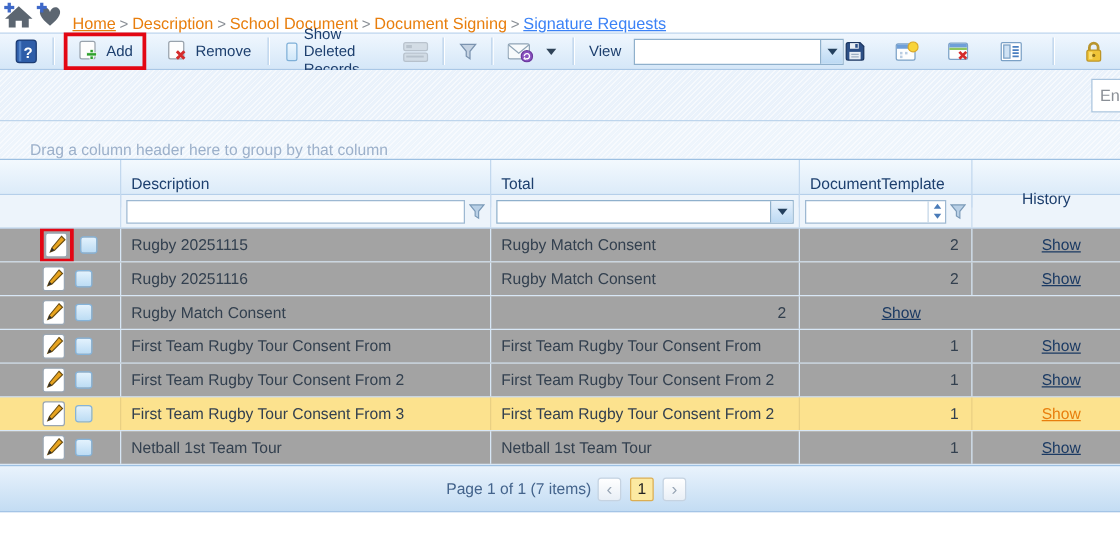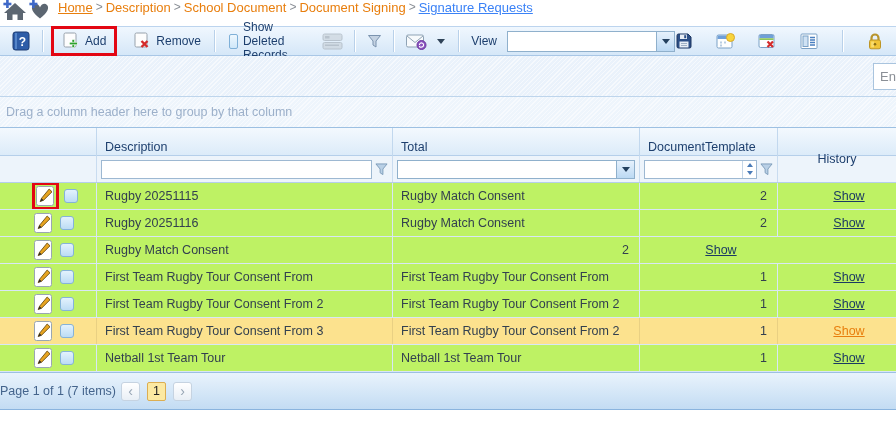--- a/index.html
+++ b/index.html
@@ -1,21 +1,21 @@
 <!DOCTYPE html>
 <html><head>
 <meta charset="utf-8">
 <style>
   * { box-sizing: border-box; margin: 0; padding: 0; }
   html,body { width:896px; height:432px; overflow:hidden; background:#fff;
     font-family:"Liberation Sans", sans-serif; }
   .stage { position:relative; width:896px; height:432px; background:#fff; }
 
   
-  .breadcrumb { height:26px; display:flex; align-items:flex-start; padding-left:3px; font-size:13px; background:#fff; }
+  .breadcrumb { height:26px; display:flex; align-items:flex-end; padding-left:3px; font-size:13px; background:#fff; }
   .crumb-icons { display:flex; align-items:flex-start; gap:2px; margin-right:4px; }
   .crumb { color:#e87e0d; margin:0 3px; text-decoration:none; cursor:pointer; }
   .crumb.home { text-decoration:underline; }
   .crumb.current { color:#3b82f6;text-decoration:underline; }
   .crumb-sep { color:#8a8f96; font-size:12px; }
 
   
   .toolbar { height:30px; display:flex; align-items:center; padding:0 0 0 6px;
     background:linear-gradient(#f0f7fe,#d5e7f8);
     border-top:1px solid #bcd4ee; border-bottom:1px solid #a9c7e6;
@@ -40,21 +40,21 @@
 
   
   .subbar { height:41px; position:relative; border-bottom:1px solid #bed5ec;
     background-color:#eaf2fb;
     background-image:repeating-linear-gradient(135deg, rgba(255,255,255,.55) 0 1px, transparent 1px 3px); }
   .search-input { position:absolute; left:873px; top:7px; width:150px; height:27px;
     border:1px solid #a9c4de; background:#fff; padding:0 6px; font-size:13px; color:#444; }
   .search-input::placeholder { color:#8a8f96; }
 
   
-  .group-panel { height:30px; display:flex; align-items:center; padding-left:6px;
+  .group-panel { height:30px; display:flex; align-items:flex-end; padding-left:24px;
     color:#9cb0ca; font-size:12.5px;
     background-color:#eef5fc;
     background-image:repeating-linear-gradient(135deg, rgba(255,255,255,.55) 0 1px, transparent 1px 3px); }
 
   
   .grid { border-top:1px solid #9dc0e2; }
   .grow { display:grid; grid-template-columns:97px 296px 247px 138px 118px; }
   .hrow { height:28px; background:linear-gradient(#f3f9fe,#dcebf9); border-bottom:1px solid #b5cfea; }
   .hcell { border-right:1px solid #c2d8ee; color:#1d3f6e; font-size:12.5px; display:flex; align-items:center;
     padding-left:8px; cursor:pointer; }
@@ -62,40 +62,40 @@
   .frow { height:27px; background:#edf4fb; border-bottom:1px solid #b5cfea; }
   .fcell { border-right:1px solid #c9dcf0; display:flex; align-items:center; padding:0 4px; gap:3px; }
   .fcell:last-child { border-right:none; }
   .f-input { flex:1; height:19px; min-width:0; border:1px solid #9db8d2; background:#fff; font-size:12px; padding:0 3px; }
   .spin { flex:1; height:19px; border:1px solid #9db8d2; background:#fff; display:flex; }
   .spin .sp-btns { margin-left:auto; width:14px; display:flex; flex-direction:column; border-left:1px solid #c4d6e8; }
   .sp-b { flex:1; display:flex; align-items:center; justify-content:center; cursor:pointer; }
   .tri-up { width:0; height:0; border-left:3.5px solid transparent; border-right:3.5px solid transparent; border-bottom:4px solid #4a7bb8; }
   .tri-dn { width:0; height:0; border-left:3.5px solid transparent; border-right:3.5px solid transparent; border-top:4px solid #4a7bb8; }
 
-  .row { height:27px; background:#bef264; border-bottom:1px solid #d8e7f6; }
+  .row { height:27px; background:#a3a3a3; border-bottom:1px solid #d8e7f6; }
   .row .cell { border-right:1px solid #d8e7f6; display:flex; align-items:center; font-size:12.5px; color:#33404f; overflow:hidden; }
   .row .cell:last-child { border-right:none; }
   .row.selected { background:#fce28e; }
   .row.selected .cell { border-right-color:#e9d083; }
   .c-edit { padding-left:32px; gap:5px; }
   .c-desc, .c-tmpl { padding-left:8px; white-space:nowrap; }
   .c-total { justify-content:flex-end; padding-right:10px; }
   .c-hist { justify-content:center; }
   .pencil-wrap { display:flex; padding:1px; }
   .pencil-wrap.red-box { padding:0; }
   .row-checkbox { width:14px; height:14px; border:1px solid #85b3d9; border-radius:3px;
     background:linear-gradient(#e3f2fd,#bcdcf4); cursor:pointer; }
   .show-link { color:#1b3a63; text-decoration:underline; cursor:pointer; font-size:12.5px;margin-left:24px; }
   .row.selected .show-link { color:#e87e0d; }
 
   
-  .pager { height:38px; display:flex; align-items:center; gap:5px; padding-left:0;
+  .pager { height:38px; display:flex; align-items:center; gap:5px; padding-left:10px;
     background:linear-gradient(#e9f3fc,#c3dcf3); border-top:1px solid #9dc0e2; border-bottom:1px solid #8ab4de;
-    color:#44648c; font-size:12.5px; }
+    color:#44648c; font-size:12.5px;justify-content:center; }
   .pg-btn { width:19px; height:19px; border:1px solid #c6d3e1; border-radius:3px;
     background:linear-gradient(#ffffff,#e9eff6); color:#97a5b5; font-size:14px; line-height:16px;
     display:flex; align-items:center; justify-content:center; cursor:pointer; }
   .pg-current { width:19px; height:19px; border:1px solid #dcae52; border-radius:2px; background:#fce9a2;
     color:#222; font-size:12.5px; display:flex; align-items:center; justify-content:center; cursor:pointer; margin:0 2px; }
   .bottom-space { height:23px; background:#fff; }
 </style>
 </head>
 <body>
 

